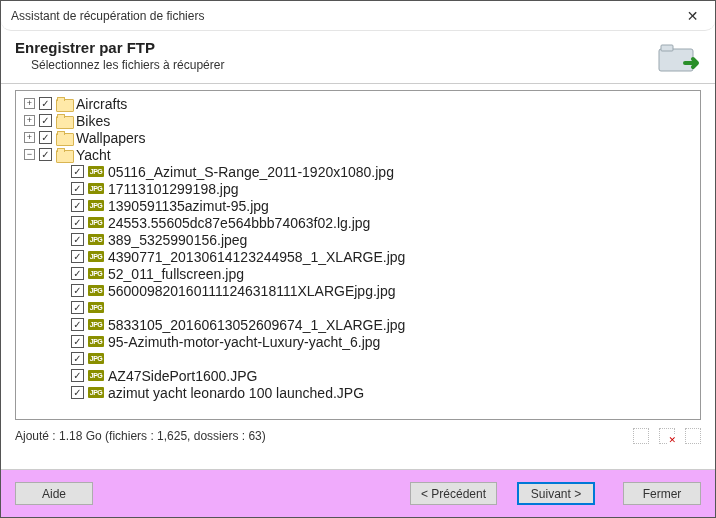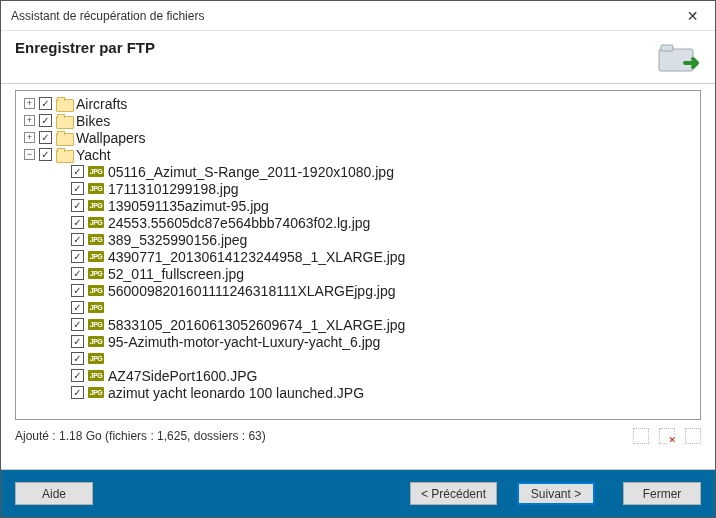--- a/index.html
+++ b/index.html
@@ -13,20 +13,21 @@
   border: 1px solid #555;
 }
 .titlebar {
   display: flex;
   align-items: center;
   justify-content: space-between;
   height: 30px;
   padding: 0 0 0 10px;
   background: #fff;
   border-bottom: 1px solid #e5e5e5;
+  border-radius: 10px;
 }
 .titlebar .title { font-size: 12px; color: #333; }
 .titlebar .close {
   width: 45px; height: 30px;
   display: flex; align-items: center; justify-content: center;
   font-size: 14px; color: #333; cursor: default;
 }
 .header {
   display: flex;
   align-items: flex-start;
@@ -135,21 +136,21 @@
   background: #fff;
 }
 .footer {
   position: absolute;
   left: 0; right: 0;
   bottom: 0;
   border-top: 1px solid #ccc;
   padding: 12px 14px;
   display: flex;
   align-items: center;
-  background: #0369a1;
+  background: #f0abfc;
 }
 .btn {
   min-width: 78px;
   height: 23px;
   background: #e1e1e1;
   border: 1px solid #adadad;
   font-size: 12px;
   color: #333;
   padding: 0 10px;
   cursor: default;
@@ -168,20 +169,21 @@
 <div class="titlebar">
   <span class="title">Assistant de récupération de fichiers</span>
   <div class="close">✕</div>
 </div>
 
 <div class="container">
 
 <div class="header">
   <div class="htext">
     <div class="hmain">Enregistrer par FTP</div>
+    <div class="hsub">Sélectionnez les fichiers à récupérer</div>
   </div>
   <div class="hicon">
     <svg width="48" height="38" viewBox="0 0 48 38">
       <rect x="4" y="10" width="34" height="22" rx="2" fill="#d8e0e6" stroke="#9aa7af"></rect>
       <rect x="6" y="6" width="12" height="6" rx="1" fill="#d8e0e6" stroke="#9aa7af"></rect>
       <path d="M30 24 L42 24 L38 20 M42 24 L38 28" stroke="#2a8f2a" stroke-width="4" fill="none" stroke-linecap="round" stroke-linejoin="round"></path>
     </svg>
   </div>
 </div>
 

